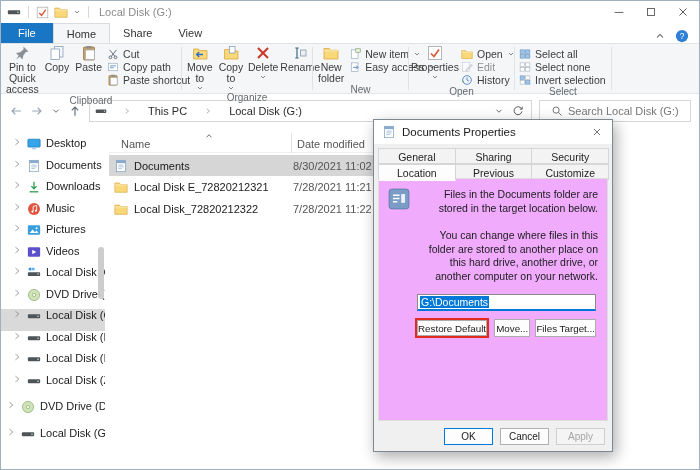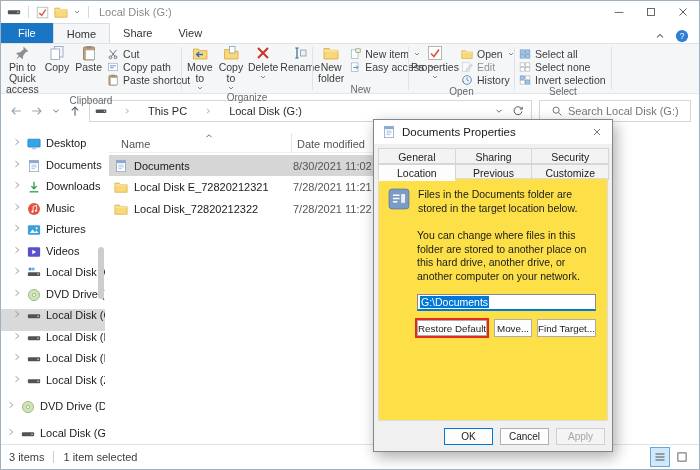--- a/index.html
+++ b/index.html
@@ -72,21 +72,21 @@
 
   
   .dialog { position:absolute; top:118px; left:372px; width:240px; height:333px; background:#f0f0f0; border:1px solid #7e8890; box-shadow:3px 5px 14px rgba(0,0,0,.33); z-index:10; font-size:10.5px; }
   .dlg-title { height:24px; background:#fff; display:flex; align-items:center; gap:6px; padding-left:8px; }
   .dlg-title-text { font-size:11.5px; color:#1a1a1a; }
   .dlg-close { margin-left:auto; width:30px; height:100%; display:flex; align-items:center; justify-content:center; }
   .dlg-tabs { padding:4px 4px 0; position:relative; }
   .tabrowline { display:flex; }
   .tb { flex:1; height:16px; line-height:16px; text-align:center; background:#f3f3f3; border:1px solid #d6d6d6; margin-right:-1px; color:#222; }
   .tb.active { background:#fdfdfd; border-bottom:1px solid #fdfdfd; height:17px; margin-bottom:-1px; position:relative; z-index:4; }
-  .tabpage { position:absolute; left:4px; right:4px; top:58px; bottom:30px; background:#fde047; border:1px solid #dcdcdc; padding:9px 9px; color:#1b1b1b; z-index:3; }
+  .tabpage { position:absolute; left:4px; right:4px; top:58px; bottom:30px; background:#f0abfc; border:1px solid #dcdcdc; padding:9px 9px; color:#1b1b1b; z-index:3;text-align:right; }
   .inforow { display:flex; gap:8px; line-height:1.32; }
   .desc { margin:13px 0 0 29px; line-height:1.32; }
   .locbox { margin:10px 2px 0 29px; height:17px; border:1px solid #8a8a8a; border-bottom:2px solid #0078d7; background:#fff; display:flex; align-items:center; padding:0 2px; }
   .seltext { background:#0078d7; color:#fff; padding:0 1px; }
   .btnrow { margin:7px 2px 0 27px; display:flex; gap:5px; align-items:center; }
   .dbtn { flex:1; height:18px; font-size:9.8px; border:1px solid #acacac; background:#fdfdfd; display:flex; align-items:center; justify-content:center; white-space:nowrap; color:#1b1b1b; }
   .red-box { border:2px solid #e02b20; display:flex; flex:1.08; }
   .red-box .dbtn { height:16px; border:1px solid #acacac; }
   .dlg-footer { position:absolute; right:7px; bottom:6px; display:flex; gap:7px; }
   .fbtn { width:49px; height:17px; font-size:10px; border:1px solid #b0b0b0; background:#fdfdfd; display:flex; align-items:center; justify-content:center; color:#1b1b1b; }
@@ -783,41 +783,20 @@
                 <path d="M1 5.8h14" stroke="#fceab2" stroke-width="1.1"></path>
               </svg>
             </span>
             <span class="rname">Local Disk_72820212322</span>
             <span class="rdate">7/28/2021 11:22 PM</span>
           </div>
         </div>
     </div>
   </div>
 
-  <div class="statusbar">
-    <span>3 items</span>
-    <span class="sdiv"></span>
-    <span>1 item selected</span>
-    <span class="viewbtns">
-      <span class="viewbtn active">
-          <span class="ic s12">
-            <svg viewBox="0 0 16 16">
-              <path d="M2 4h12M2 8h12M2 12h12" stroke="#555" stroke-width="1.4"></path>
-            </svg>
-          </span>
-        </span>
-      <span class="viewbtn">
-          <span class="ic s12">
-            <svg viewBox="0 0 16 16">
-              <rect x="2.5" y="2.5" width="11" height="11" fill="none" stroke="#555" stroke-width="1.2"></rect>
-            </svg>
-          </span>
-        </span>
-    </span>
-  </div>
 
   <div class="dialog">
     <div class="dlg-title">
       <span class="ic s14">
           <svg viewBox="0 0 16 16">
             <rect x="3" y="1.5" width="10" height="13" fill="#fff" stroke="#7d9cc0" stroke-width="0.8"></rect>
             <rect x="3" y="1.5" width="10" height="3.2" fill="#88a9cc"></rect>
             <path d="M5 7h6M5 9h6M5 11h4" stroke="#9ab4d4" stroke-width="0.9" fill="none"></path>
           </svg>
         </span>
@@ -855,21 +834,21 @@
       </div>
       <div class="desc">You can change where files in this folder are stored to another place on this hard drive, another drive, or another computer on your network.</div>
       <div class="locbox">
         <span class="seltext">G:\Documents</span>
       </div>
       <div class="btnrow">
         <span class="red-box">
           <span class="dbtn">Restore Default</span>
         </span>
         <span class="dbtn">Move...</span>
-        <span class="dbtn">Find Target...</span>
+        <span class="dbtn">Files Target...</span>
       </div>
     </div>
     <div class="dlg-footer">
       <span class="fbtn default">OK</span>
       <span class="fbtn">Cancel</span>
       <span class="fbtn disabled">Apply</span>
     </div>
   </div>
 
 </div>

